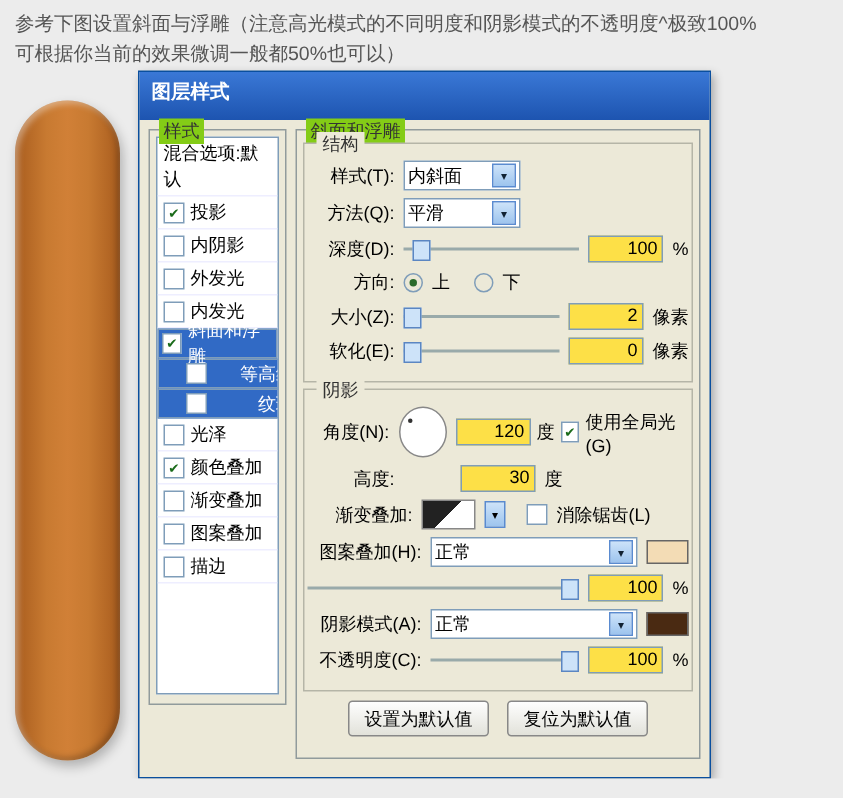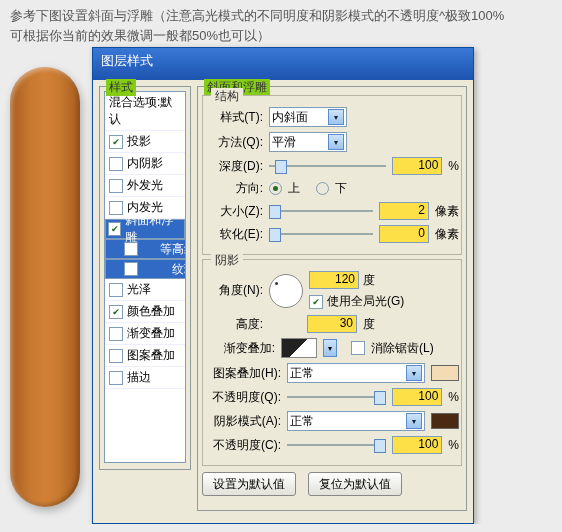--- a/index.html
+++ b/index.html
@@ -1,20 +1,20 @@
 <!DOCTYPE html>
 <html><head>
 <meta charset="utf-8">
 <style>
   body{margin:0;font-family:"Microsoft YaHei","SimSun",sans-serif;font-size:12px;background:#ececec;color:#000}
   .caption{padding:6px 10px 2px;color:#555;font-size:13px;line-height:1.5}
   .stage{display:flex;gap:12px;padding:0 0 0 10px}
   .pill{width:70px;height:440px;margin-top:20px;border-radius:35px;background:linear-gradient(90deg,#a85c1e 0%,#c87a31 30%,#d18037 50%,#c87a31 70%,#a85c1e 100%);box-shadow:inset 2px 2px 4px rgba(255,255,255,.4),inset -2px -2px 4px rgba(0,0,0,.25),2px 4px 8px rgba(0,0,0,.25)}
   .dlg{width:380px;border:1px solid #0a4f9e;background:#ece9d8;box-shadow:2px 2px 6px rgba(0,0,0,.3)}
-  .titlebar{height:24px;background:linear-gradient(#3a78d6,#1d54b0);color:#fff;font-weight:normal;padding:4px 8px;font-size:13px}
+  .titlebar{height:24px;background:linear-gradient(#3a78d6,#1d54b0);color:#fff;font-weight:bold;padding:4px 8px;font-size:13px}
   .dlgbody{display:flex;gap:6px;padding:6px 6px 6px 6px}
   .styles{width:92px}
   .gbox{border:1px solid #919b9c;padding:4px 4px 6px;margin-bottom:6px;position:relative}
   .gboxtitle{position:absolute;top:-8px;left:6px;background:#84cc16;padding:0 3px;color:#333}
   .list{border:1px solid #7f9db9;background:#fff;height:370px;overflow:hidden}
   .li{display:flex;align-items:center;gap:4px;padding:2px 4px;border-bottom:1px solid #eef}
   .li.sel{background:#316ac5;color:#fff}
   .li.sub{padding-left:18px}
   .chk{width:12px;height:12px;border:1px solid #7f9db9;background:#fff;display:inline-flex;align-items:center;justify-content:center;font-size:9px;color:#1a6b1a}
   .chk.on::after{content:"✔"}
@@ -27,21 +27,21 @@
   .slider{flex:1;height:14px;position:relative}
   .track{position:absolute;top:6px;left:0;right:0;height:2px;background:#9aa}
   .thumb{position:absolute;top:1px;width:10px;height:12px;background:#cde3f9;border:1px solid #5b86c2}
   .radio{width:11px;height:11px;border:1px solid #7f9db9;border-radius:50%;display:inline-flex;align-items:center;justify-content:center}
   .radio.on::after{content:"";width:5px;height:5px;background:#2a6b2a;border-radius:50%}
   .angwheel{width:32px;height:32px;border:1px solid #888;border-radius:50%;background:#fff;position:relative}
   .angwheel::after{content:"";position:absolute;left:5px;top:7px;width:3px;height:3px;background:#333;border-radius:50%}
   .gloss{width:34px;height:18px;border:1px solid #888;background:linear-gradient(135deg,#222 0%,#222 49%,#fff 50%,#fff 100%)}
   .swatch{width:26px;height:14px;border:1px solid #666}
   .btn{border:1px solid #888;background:linear-gradient(#fefefe,#e2e2da);height:22px;padding:0 10px;border-radius:3px;display:inline-flex;align-items:center}
-  .footer{display:flex;gap:12px;padding:6px 0 8px}
+  .footer{display:flex;gap:12px;justify-content:center;padding:6px 0 8px}
   .subbox{border:1px solid #b5b5a7;margin-top:4px;padding:6px 2px 6px;position:relative}
   .inset-title{position:absolute;top:-8px;left:8px;background:#ece9d8;padding:0 4px;color:#333}
 </style>
 </head>
 <body>
 
 <div class="caption">
   <span>参考下图设置斜面与浮雕（注意高光模式的不同明度和阴影模式的不透明度^极致100%</span><br>
   <span>可根据你当前的效果微调一般都50%也可以）</span>
 </div>
@@ -168,21 +168,21 @@
               <span>像素</span>
             </div>
           </div>
 
           <div class="subbox">
             <span class="inset-title">阴影</span>
 
             <div class="row">
               <span class="lab">角度(N):</span>
               <div class="angwheel"></div>
-              <div style="display:flex;flex-direction:column;gap:4px">
+              <div style="display:flex;flex-direction:row;gap:4px">
                 <div style="display:flex;align-items:center;gap:4px">
                   <div class="num">120</div>
                   <span>度</span>
                 </div>
                 <div style="display:flex;align-items:center;gap:4px">
                   <span class="chk on"></span>
                   <span>使用全局光(G)</span>
                 </div>
               </div>
             </div>
@@ -200,21 +200,20 @@
             </div>
             <div class="row">
               <span class="lab" style="width:76px">图案叠加(H):</span>
               <div class="sel" style="flex:1">
                   <span>正常</span>
                   <span class="tri">▾</span>
                 </div>
               <div class="swatch" style="background:#f3dcb5"></div>
             </div>
             <div class="row">
-              <span class="lab" style="width:76px">不透明度(Q):</span>
               <div class="slider">
                   <div class="track"></div>
                   <div class="thumb" style="right:0"></div>
                 </div>
               <div class="num">100</div>
               <span>%</span>
             </div>
             <div class="row">
               <span class="lab" style="width:76px">阴影模式(A):</span>
               <div class="sel" style="flex:1">

